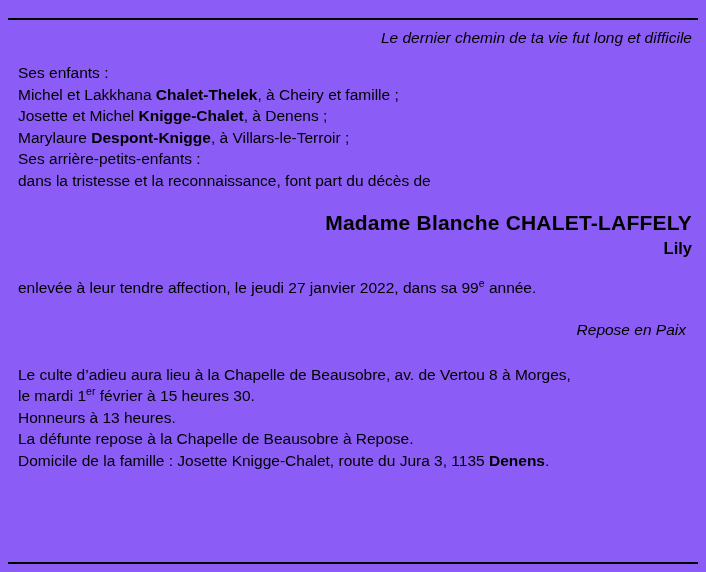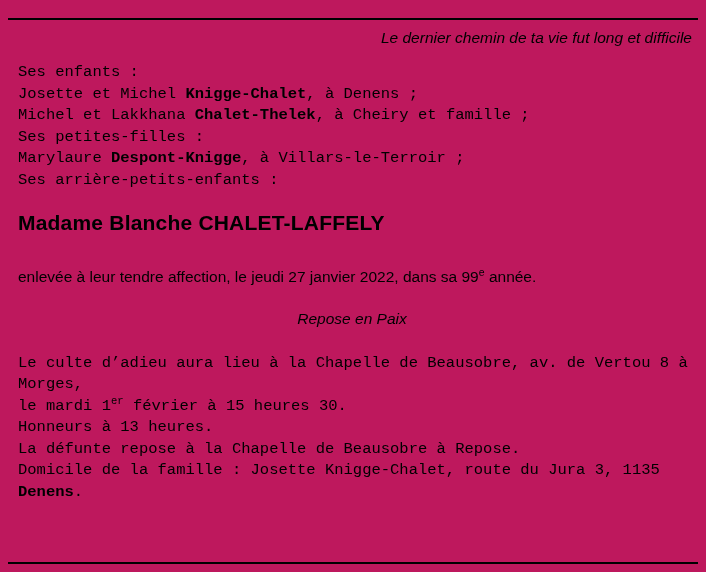--- a/index.html
+++ b/index.html
@@ -12,21 +12,21 @@
     height: 572px;
     font-family: "Liberation Sans", sans-serif;
     color: #000000;
     overflow: hidden;
   }
   .page {
     position: relative;
     width: 706px;
     height: 572px;
     box-sizing: border-box;
-    background: #be185d;
+    background: #8b5cf6;
   }
   .rule {
     border: 0;
     border-top: 2px solid #000000;
     margin: 0;
   }
   .rule-top {
     position: absolute;
     left: 8px;
     right: 8px;
@@ -51,54 +51,53 @@
   .content {
     position: absolute;
     left: 18px;
     right: 14px;
     top: 62px;
   }
   .line {
     font-size: 15.5px;
     line-height: 21.5px;
     white-space: nowrap;
-    font-family: Liberation Mono, monospace;
   }
   .line b {
     font-weight: bold;
   }
   .deceased {
-    text-align: left;
+    text-align: right;
     margin-top: 18px;
   }
   .deceased-name {
     font-size: 21px;
     font-weight: bold;
     line-height: 27px;
     letter-spacing: 0.2px;
   }
   .deceased-nick {
     font-size: 16.5px;
     font-weight: bold;
     line-height: 22px;
     margin-top: 1px;
   }
   .passing {
-    margin-top: 30px;
+    margin-top: 18px;
     font-size: 15.5px;
     line-height: 21.5px;
   }
   .passing sup {
     font-size: 10.5px;
     vertical-align: super;
     line-height: 0;
   }
   .rest {
     margin-top: 20px;
-    text-align: center;
+    text-align: right;
     font-style: italic;
     font-size: 15.5px;
     line-height: 21px;
     padding-right: 6px;
   }
   .closing {
     margin-top: 24px;
   }
   .closing .line {
     white-space: normal;
@@ -116,36 +115,37 @@
 <div class="page">
 
   <hr class="rule rule-top">
 
   <div class="epitaph">Le dernier chemin de ta vie fut long et difficile</div>
 
   <div class="content">
 
     <div class="line">Ses enfants :</div>
 
+    <div class="line"><span>Michel et Lakkhana </span><b>Chalet-Thelek</b><span>, à Cheiry et famille ;</span></div>
+
     <div class="line"><span>Josette et Michel </span><b>Knigge-Chalet</b><span>, à Denens ;</span></div>
 
-    <div class="line"><span>Michel et Lakkhana </span><b>Chalet-Thelek</b><span>, à Cheiry et famille ;</span></div>
-
-    <div class="line">Ses petites-filles :</div>
 
 
     <div class="line"><span>Marylaure </span><b>Despont-Knigge</b><span>, à Villars-le-Terroir ;</span></div>
 
     <div class="line">Ses arrière-petits-enfants :</div>
 
 
 
+    <div class="line">dans la tristesse et la reconnaissance, font part du décès de</div>
 
     <div class="deceased">
       <div class="deceased-name">Madame Blanche CHALET-LAFFELY</div>
+      <div class="deceased-nick">Lily</div>
     </div>
 
     <div class="passing"><span>enlevée à leur tendre affection, le jeudi 27 janvier 2022, dans sa 99</span><sup>e</sup><span> année.</span></div>
 
     <div class="rest">Repose en Paix</div>
 
     <div class="closing">
       <div class="line">Le culte d’adieu aura lieu à la Chapelle de Beausobre, av. de Vertou 8 à Morges,</div>
       <div class="line"><span>le mardi 1</span><sup>er</sup><span> février à 15 heures 30.</span></div>
       <div class="line">Honneurs à 13 heures.</div>

